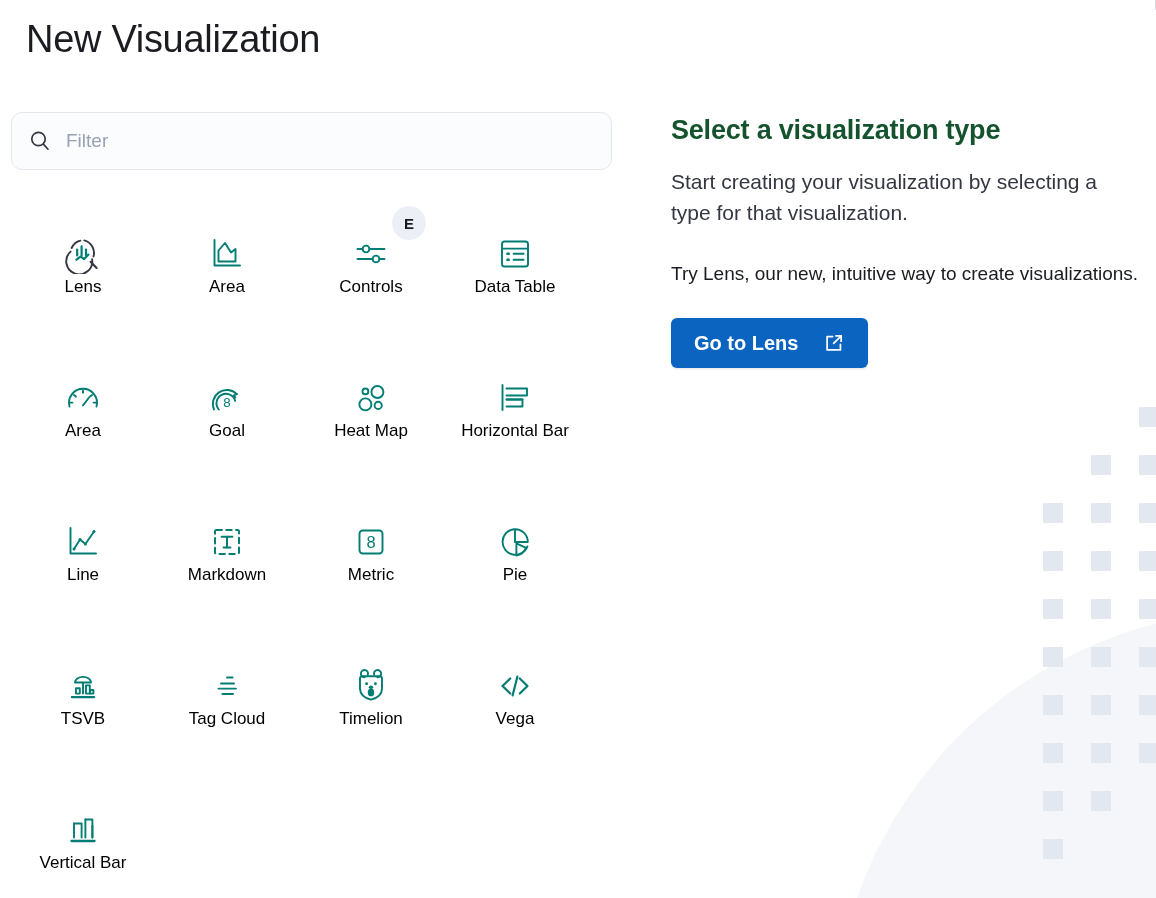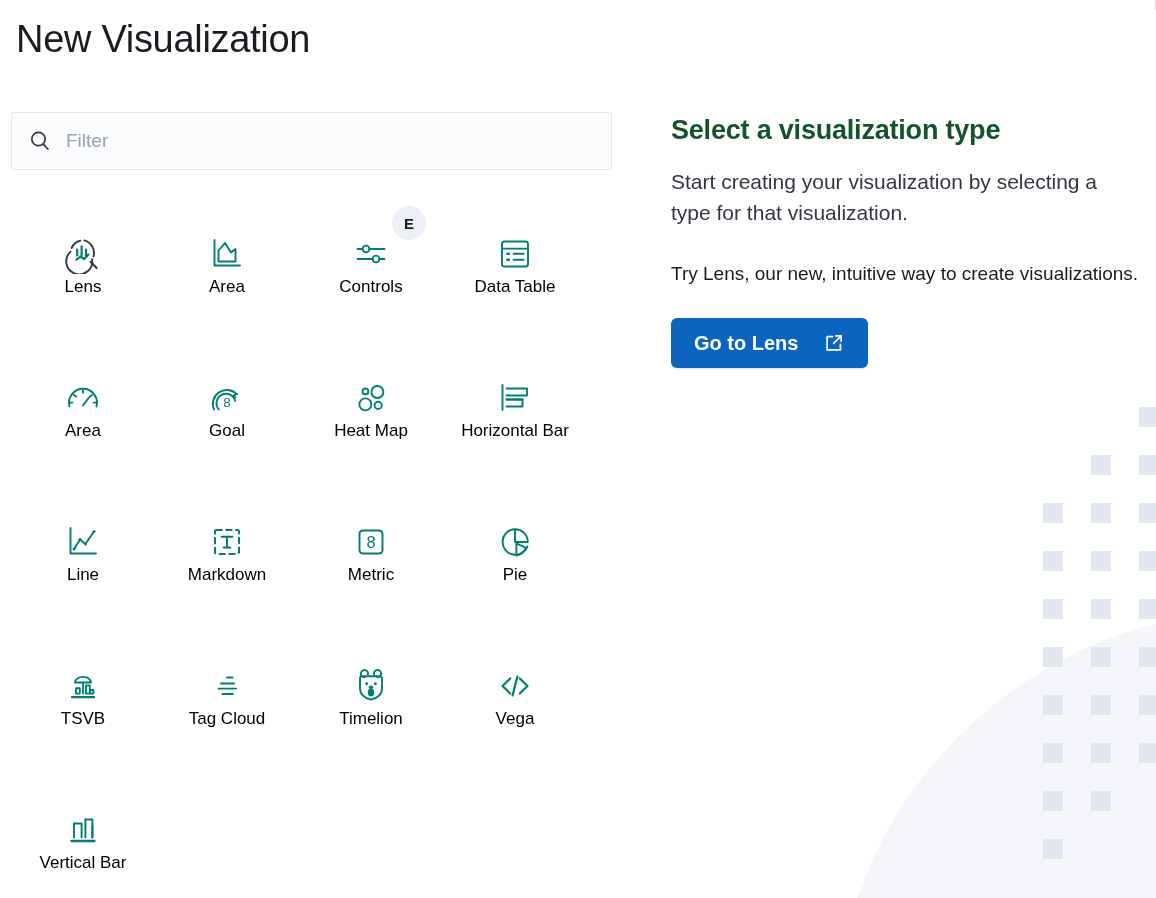--- a/index.html
+++ b/index.html
@@ -43,40 +43,40 @@
   .deco-square {
     position: absolute;
     width: 20px;
     height: 20px;
     background: #E3E7EF;
   }
 
   
   .page-title {
     position: absolute;
-    left: 16px;
+    left: 26px;
     top: 14px;
     font-size: 38px;
     font-weight: 400;
     color: #1A1C21;
     letter-spacing: -0.3px;
     line-height: 50px;
     white-space: nowrap;
   }
 
   
   .filter-wrap {
     position: absolute;
     left: 11px;
     top: 112px;
     width: 601px;
     height: 58px;
     background: #FBFCFD;
     border: 1px solid #E4E7EC;
-    border-radius: 2px;
+    border-radius: 11px;
     display: flex;
     align-items: center;
     padding: 0 16px;
   }
   .filter-icon {
     width: 24px;
     height: 24px;
     flex: 0 0 24px;
     margin-right: 14px;
     display: block;

